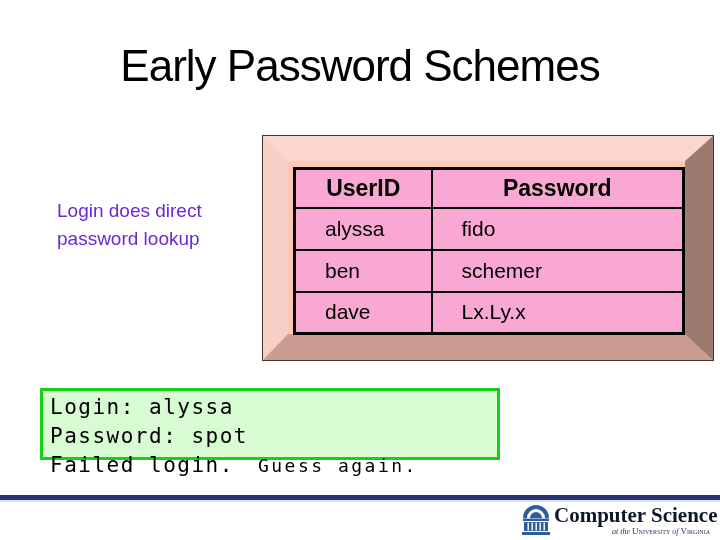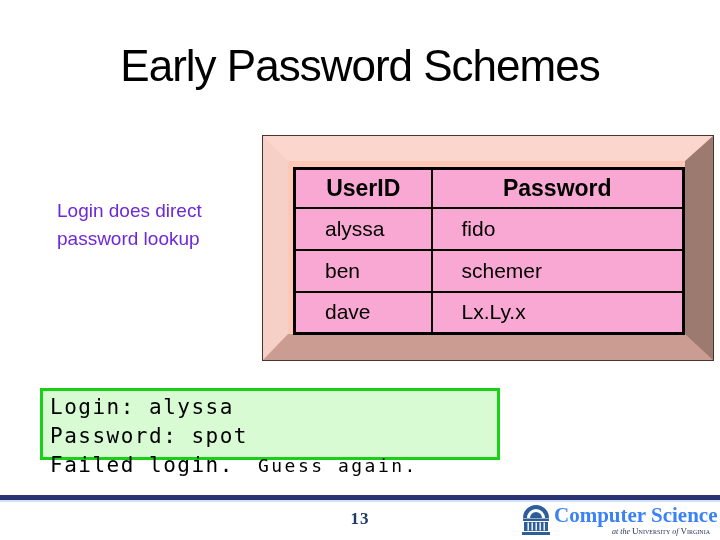--- a/index.html
+++ b/index.html
@@ -123,21 +123,21 @@
     position: absolute;
     left: 1px; top: 1px;
     width: 30px; height: 31px;
   }
   .logo-title {
     position: absolute;
     left: 34px; top: 0px;
     font-family: "Liberation Serif", serif;
     font-weight: bold;
     font-size: 21px;
-    color: #3b82f6;
+    color: #0f172a;
     white-space: nowrap;
   }
   .logo-tagline {
     position: absolute;
     right: 6px; top: 23px;
     font-family: "Liberation Serif", serif;
     font-size: 8px;
     color: #25355e;
     white-space: nowrap;
   }
@@ -187,21 +187,20 @@
 
   <div class="terminal-box">
     <div>Login: alyssa</div>
     <div>Password: spot</div>
     <div><span>Failed login.</span><span class="terminal-guess">Guess again.</span></div>
   </div>
 
   <div class="footer-rule-dark"></div>
   <div class="footer-rule-light"></div>
 
-  <div class="page-number">13</div>
 
   <div class="logo">
     <svg class="logo-icon" viewBox="0 0 30 31" xmlns="http://www.w3.org/2000/svg">
       <rect x="0" y="0" width="30" height="31" fill="#ffffff"></rect>
       <path d="M 2 14 A 13 13 0 0 1 28 14 Z" fill="#2e5e99"></path>
       <path d="M 6 14 A 9 9 0 0 1 24 14 Z" fill="#ffffff"></path>
       <path d="M 9 14 A 6 6 0 0 1 21 14 Z" fill="#2e5e99"></path>
       <rect x="2" y="14.5" width="26" height="2.5" fill="#2e5e99"></rect>
       <rect x="3" y="18" width="24" height="9" fill="#2e5e99"></rect>
       <g fill="#ffffff">

